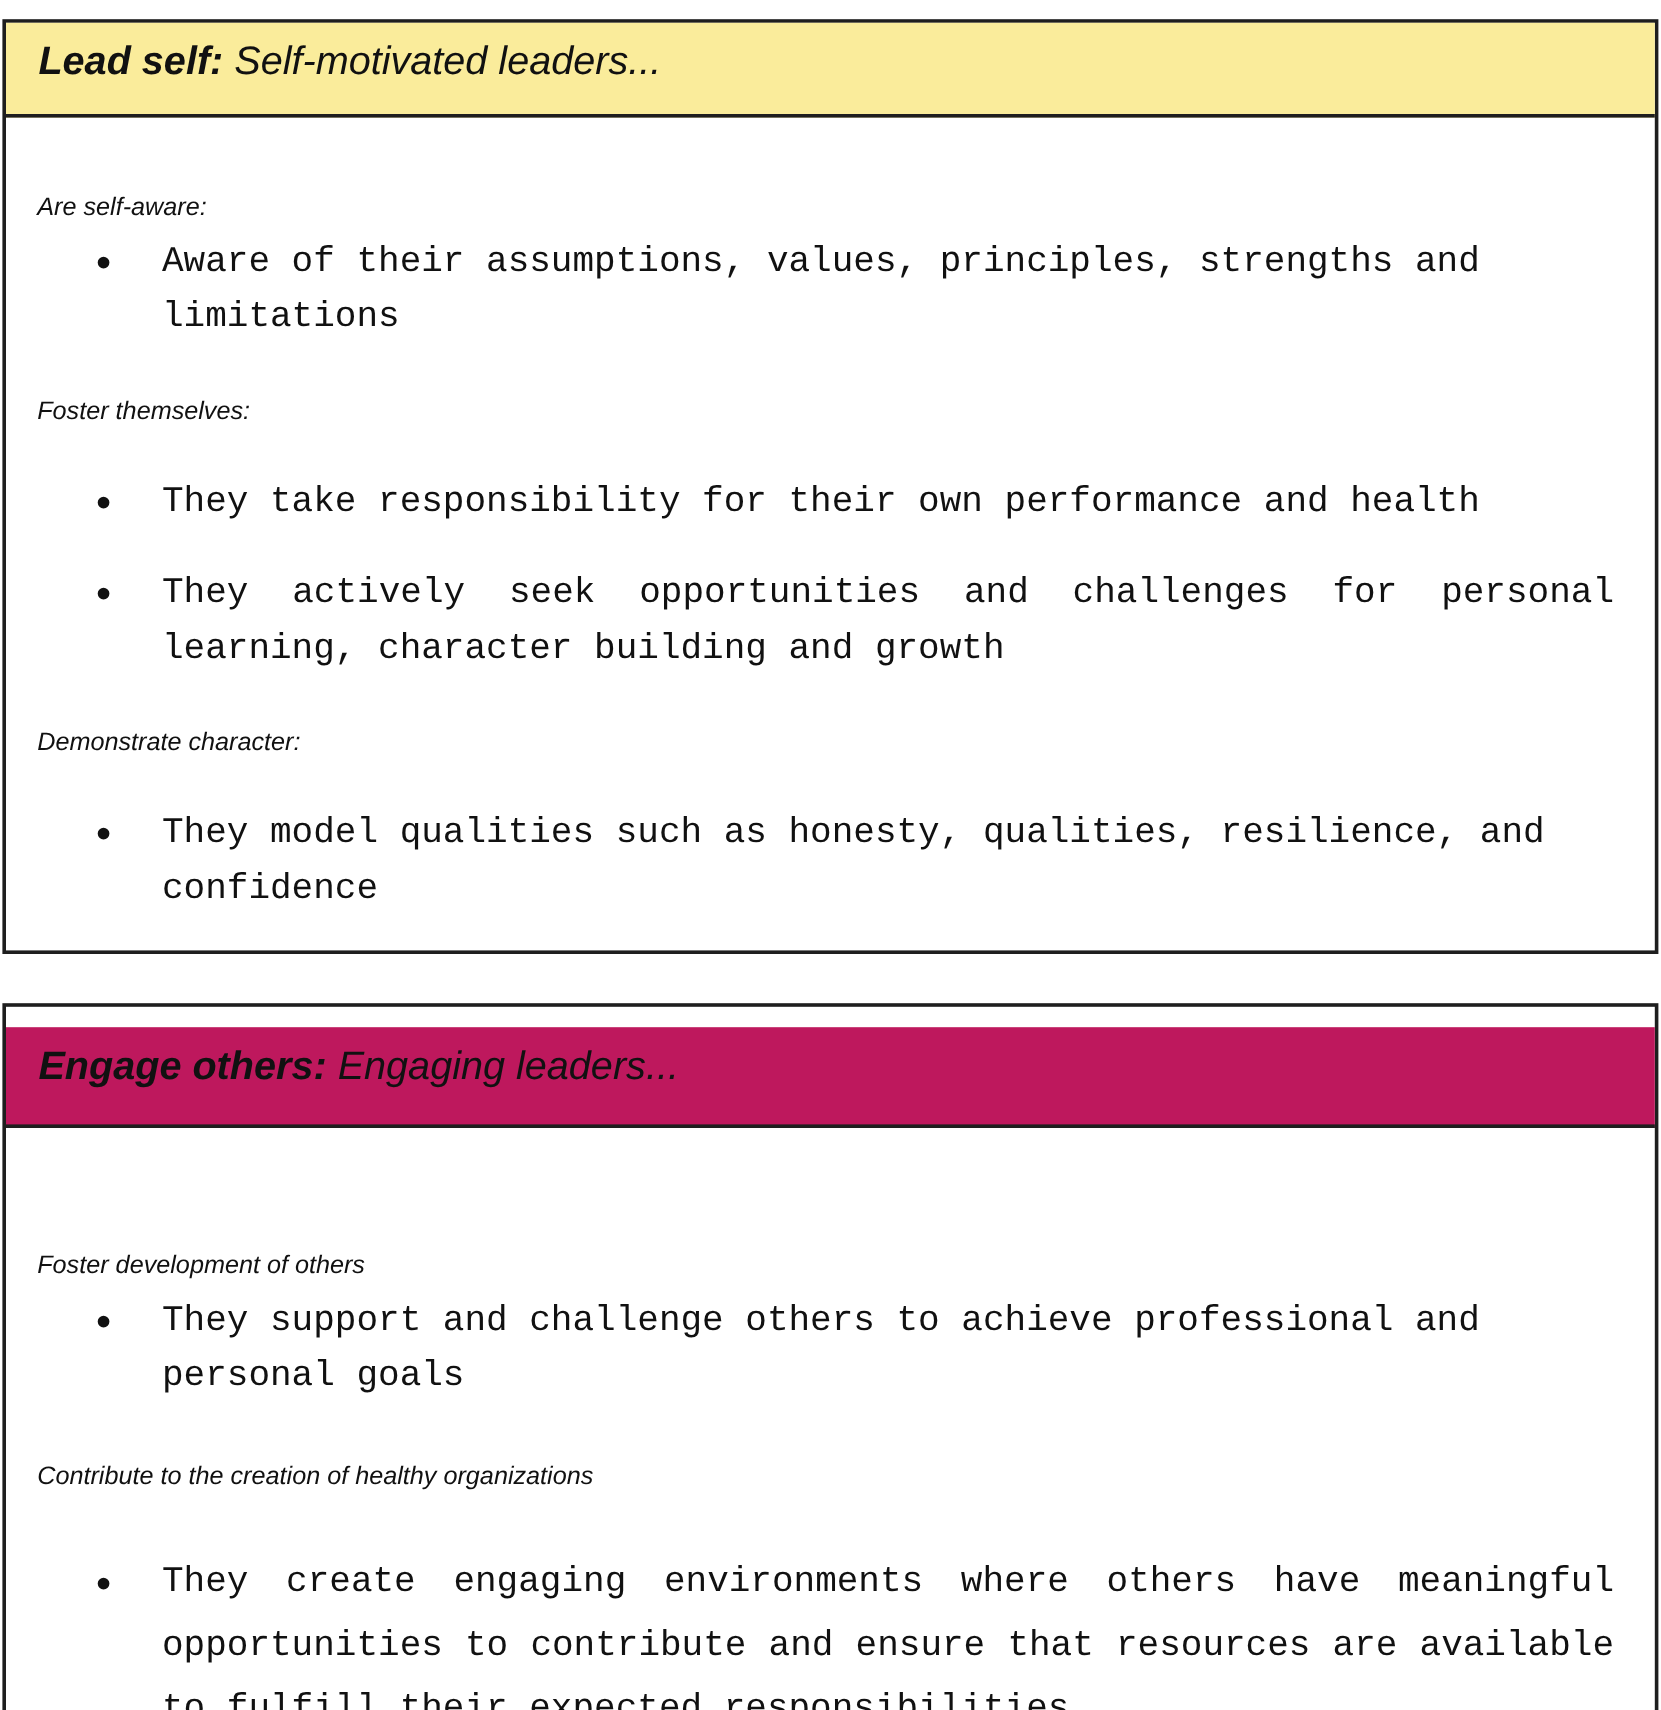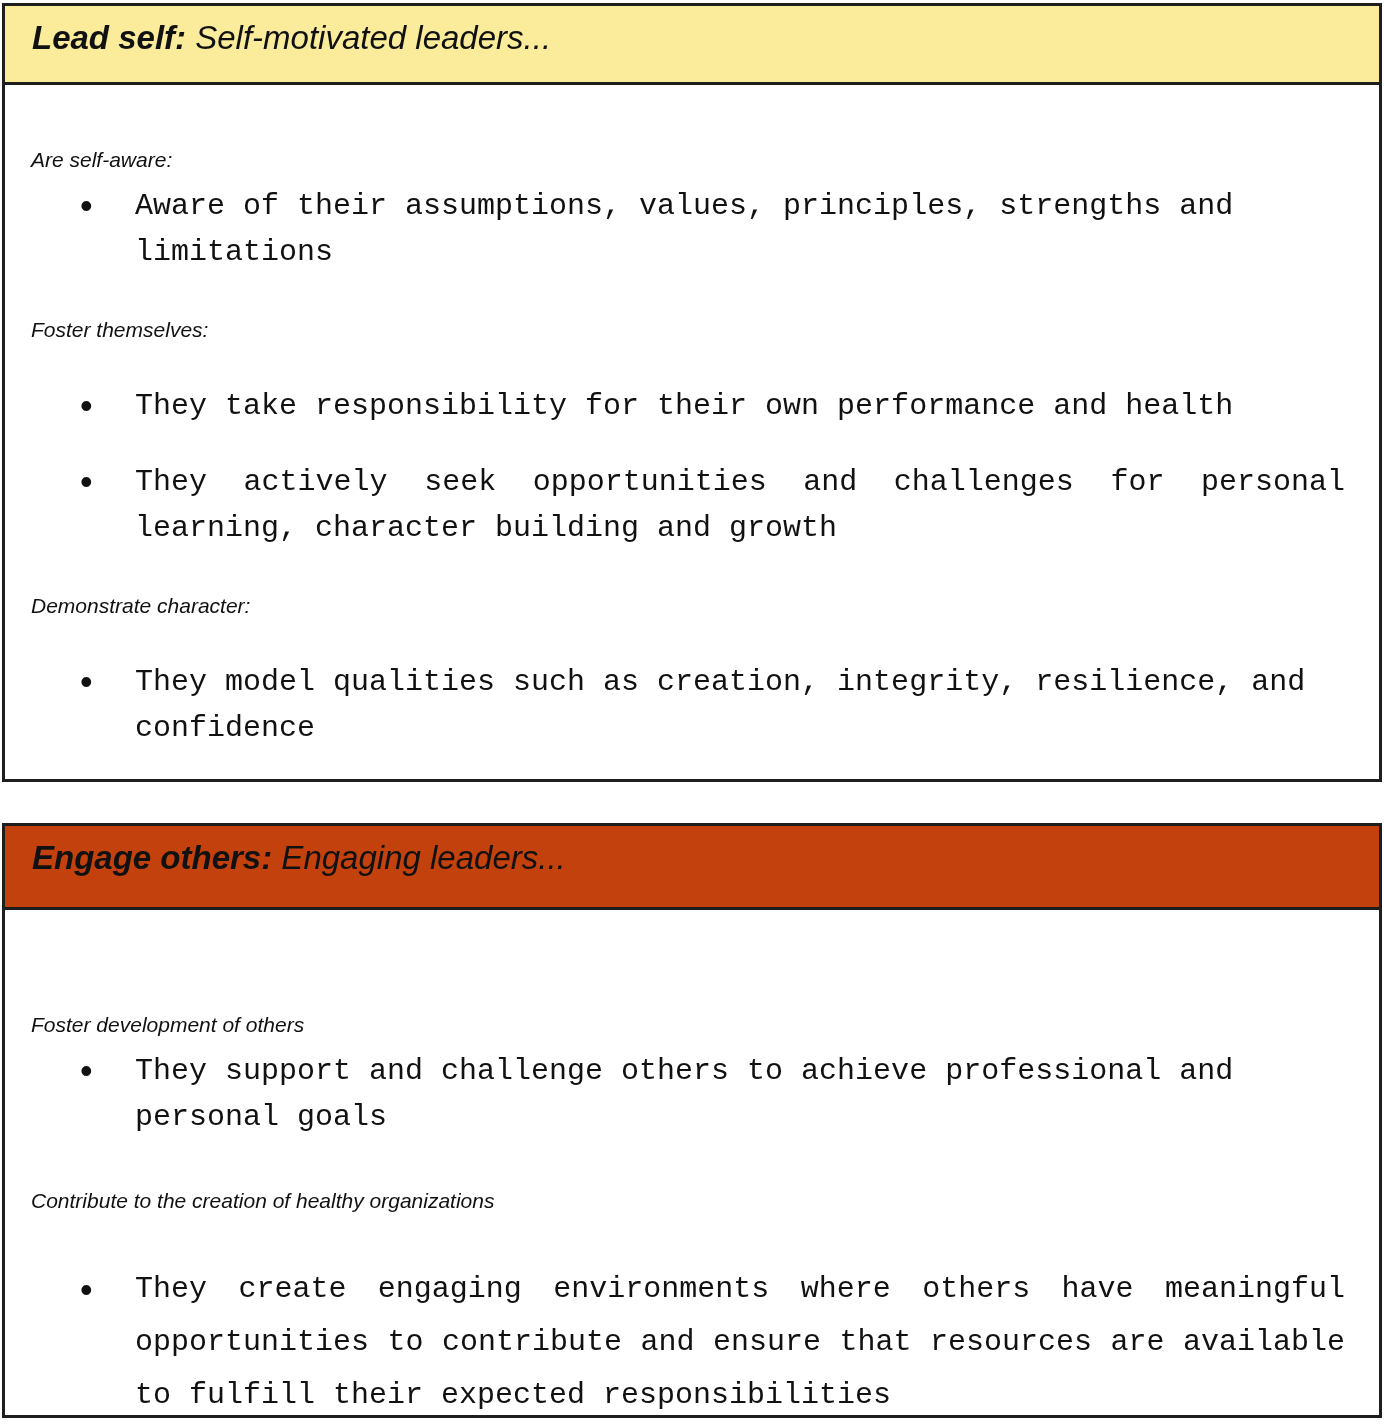--- a/index.html
+++ b/index.html
@@ -6,21 +6,21 @@
     margin: 0;
     padding: 0;
     background: #ffffff;
     font-family: "Liberation Sans", sans-serif;
     color: #111111;
   }
   .page {
     width: 1384px;
     height: 1425px;
     box-sizing: border-box;
-    padding-top: 3px;
+    padding-top: 16px;
     background: #ffffff;
     overflow: hidden;
   }
   .panel {
     box-sizing: border-box;
     margin: 0 2px;
     border: 3px solid #1e1e1e;
     background: #ffffff;
   }
   .panel-lead-self { height: 779px; }
@@ -28,21 +28,21 @@
 
   .panel-header {
     box-sizing: border-box;
     border-bottom: 3px solid #1e1e1e;
     padding: 11px 27px 0 27px;
     font-size: 33px;
     line-height: 42px;
     font-style: italic;
   }
   .panel-lead-self .panel-header { height: 79px; background: #faec9b; }
-  .panel-engage-others .panel-header { height: 84px; background: #c2410c; }
+  .panel-engage-others .panel-header { height: 84px; background: #be185d; margin-top: 17px; }
   .panel-header .hdr-title { font-weight: bold; }
 
   .panel-content {
     box-sizing: border-box;
     padding: 52px 34px 20px 26px;
     font-size: 30px;
     line-height: 46px;
   }
   .panel-engage-others .panel-content { padding-top: 47px; margin-top: 45px; }
 
@@ -101,21 +101,21 @@
         <div class="bullet justify">
           <span class="dot">•</span>
           <span class="btext">They actively seek opportunities and challenges for personal learning, character building and growth</span>
         </div>
       </div>
 
       <div class="group">
         <p class="group-heading">Demonstrate character:</p>
         <div class="bullet">
           <span class="dot">•</span>
-          <span class="btext">They model qualities such as creation, integrity, resilience, and confidence</span>
+          <span class="btext">They model qualities such as honesty, qualities, resilience, and confidence</span>
         </div>
       </div>
 
     </div>
   </section>
 
   <section class="panel panel-engage-others">
     <header class="panel-header">
       <span class="hdr-title">Engage others:</span><span class="hdr-sub"> Engaging leaders...</span>
     </header>

